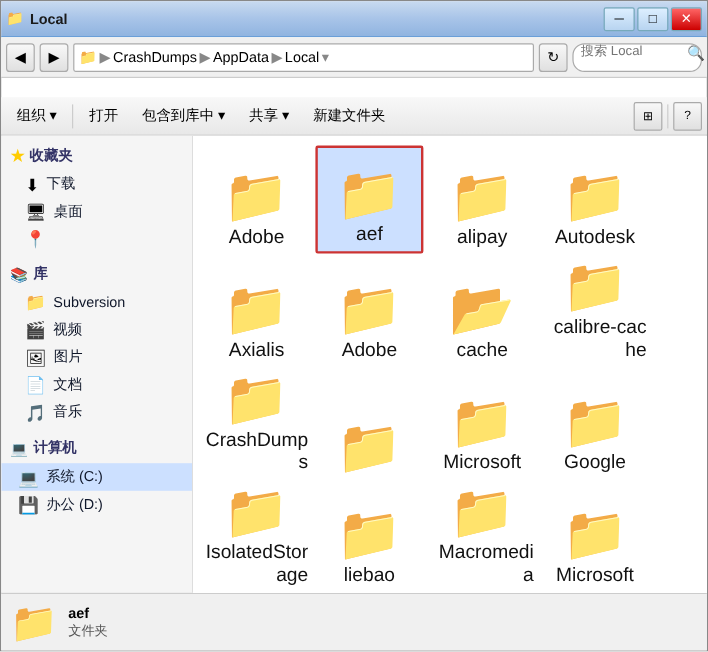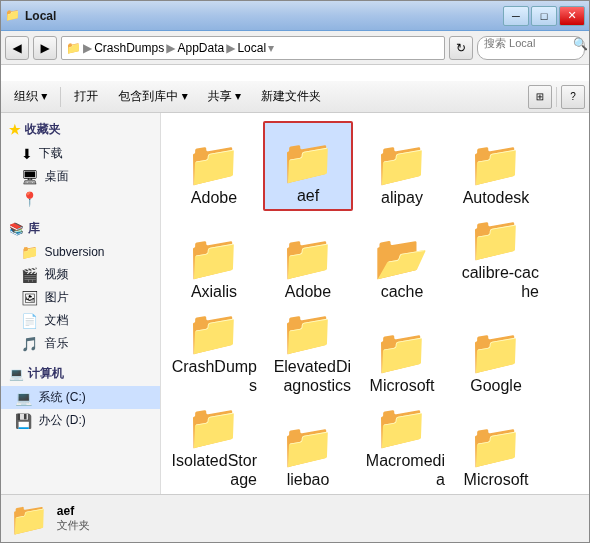--- a/index.html
+++ b/index.html
@@ -275,21 +275,20 @@
           <div class="file-item">
     <span class="folder-icon" style="font-size:44px;">📁</span>
     <span class="folder-label">calibre-cache</span>
   </div>
           <div class="file-item">
     <span class="folder-icon" style="font-size:44px;">📁</span>
     <span class="folder-label">CrashDumps</span>
   </div>
           <div class="file-item">
     <span class="folder-icon" style="font-size:44px;">📁</span>
-    <span class="folder-label">ElevatedDiagnostics</span>
   </div>
           <div class="file-item">
     <span class="folder-icon" style="font-size:44px;">📁</span>
     <span class="folder-label">Microsoft</span>
   </div>
           <div class="file-item">
     <span class="folder-icon" style="font-size:44px;">📁</span>
     <span class="folder-label">Google</span>
   </div>
           <div class="file-item">

